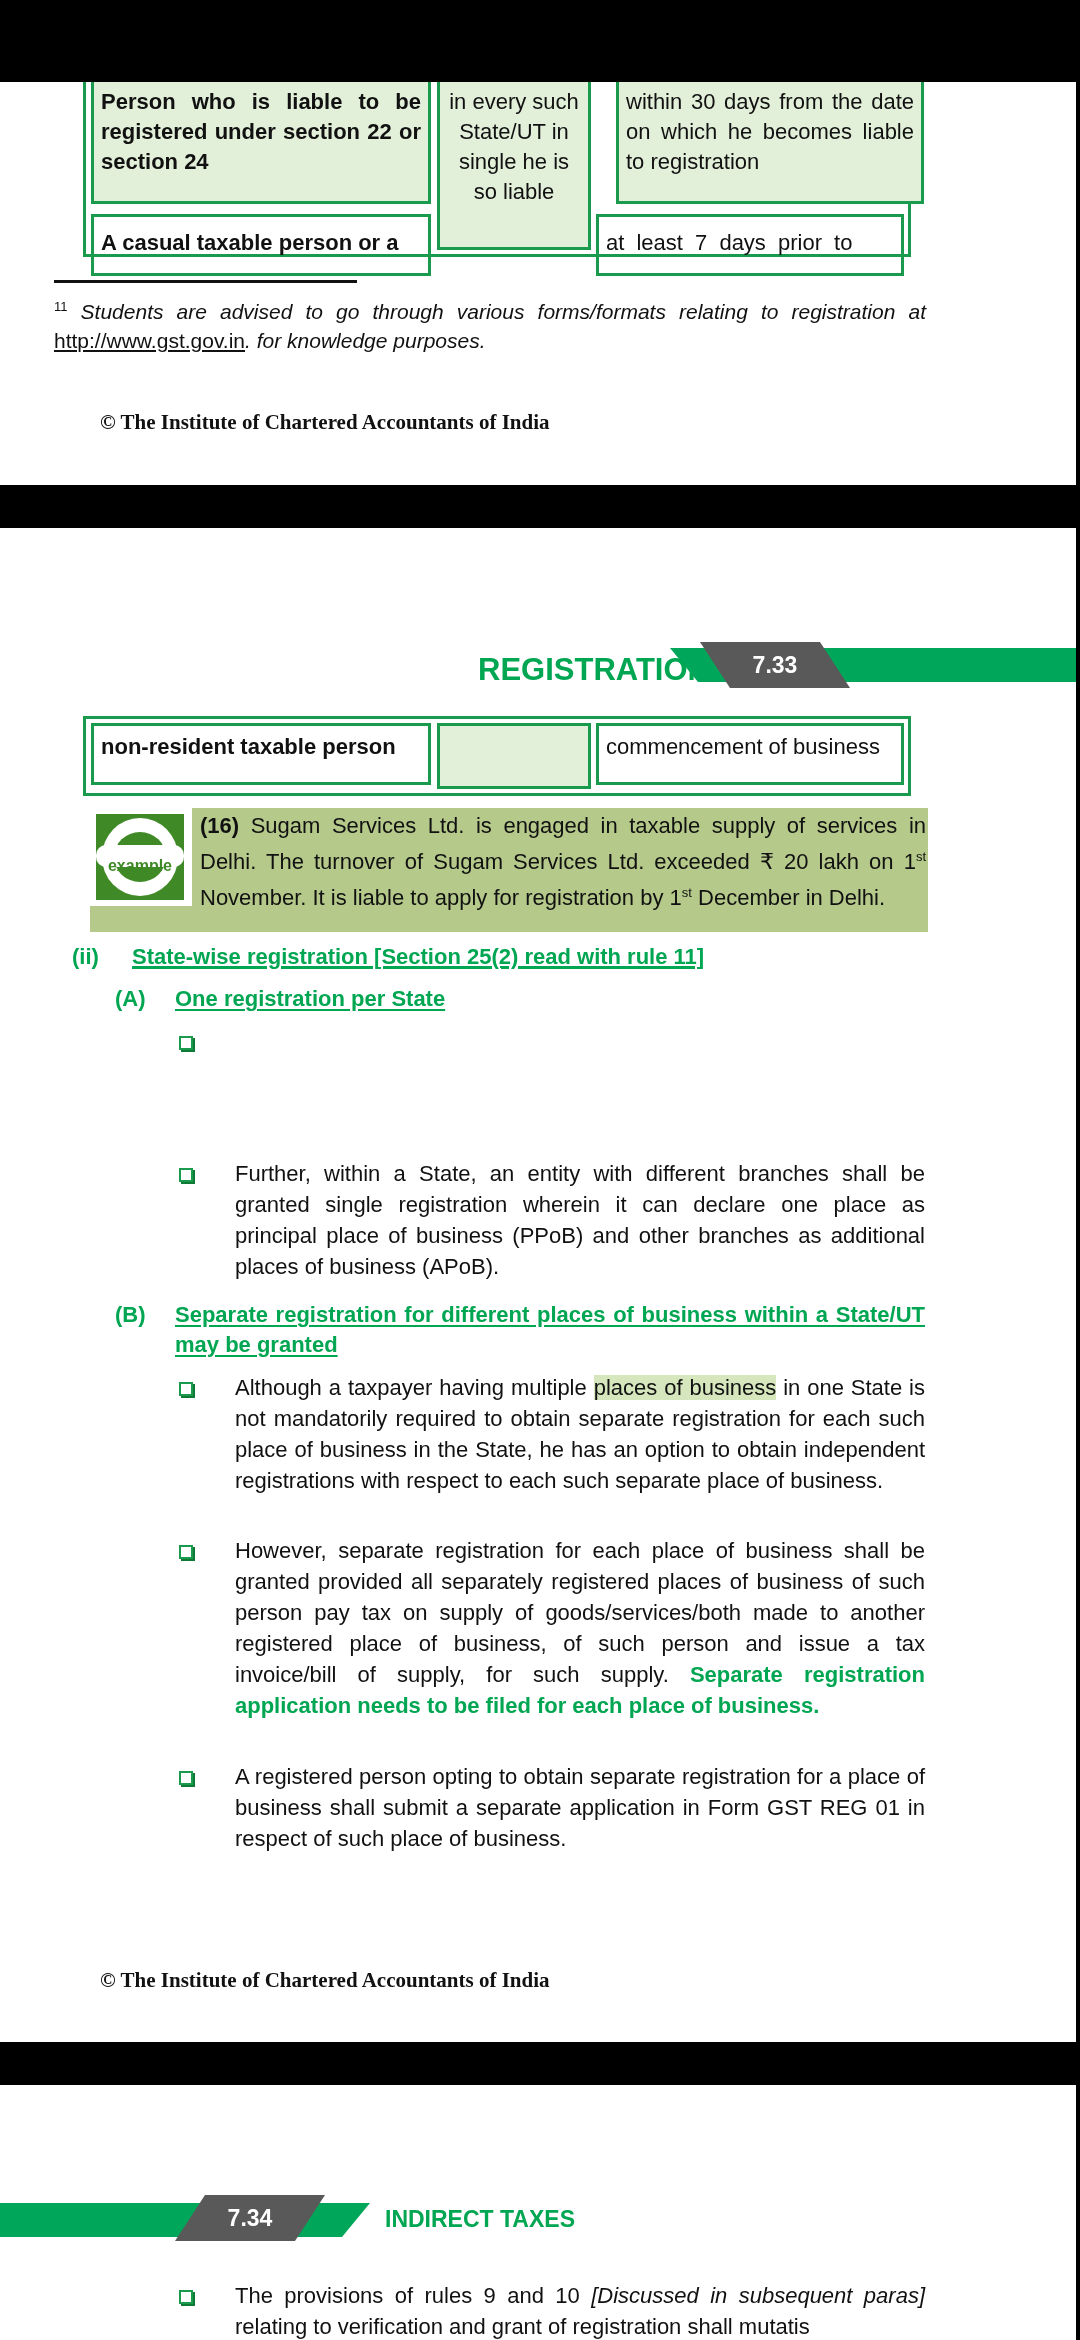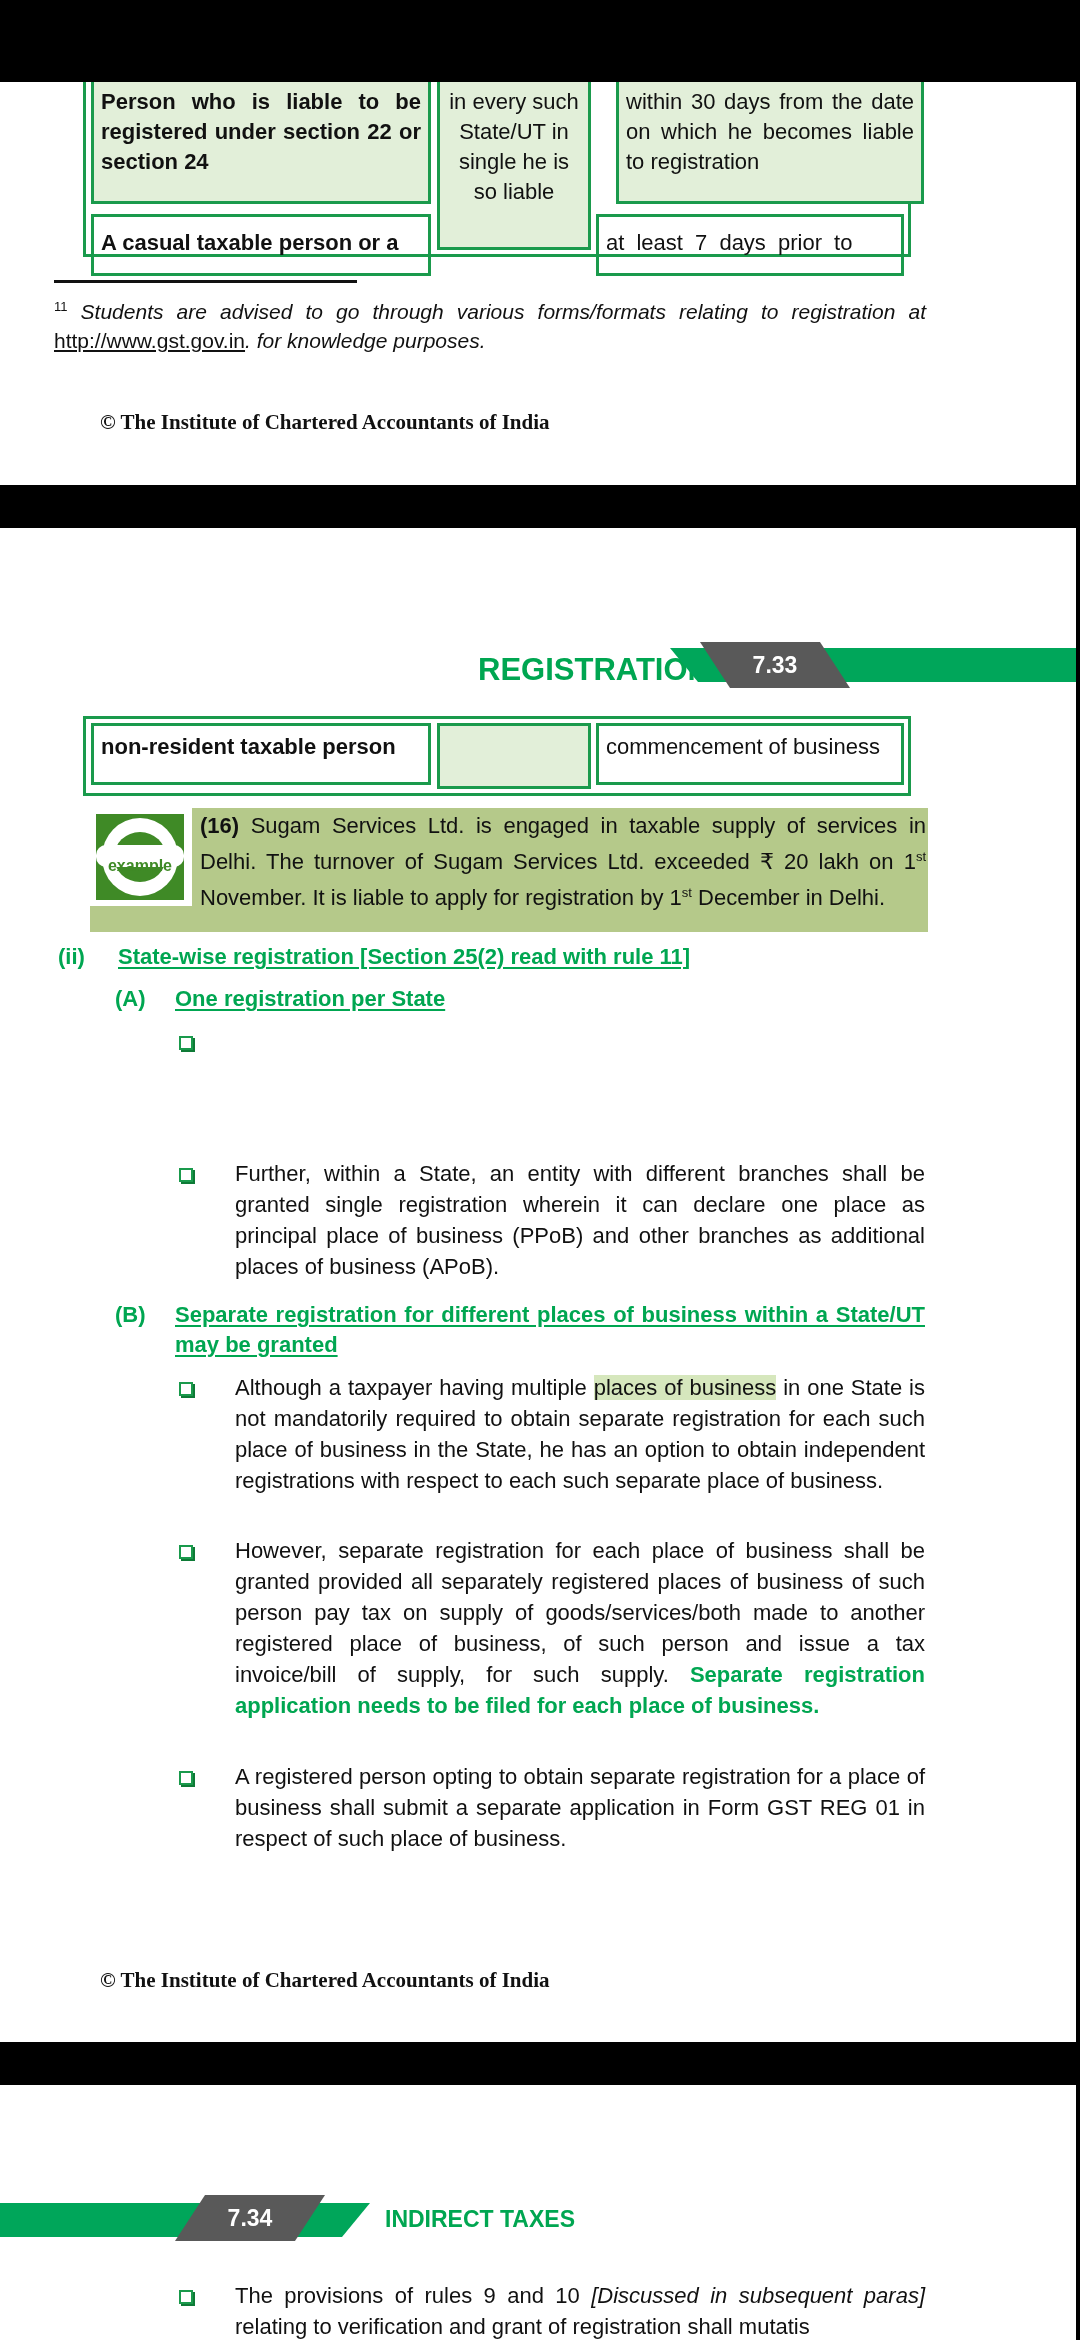--- a/index.html
+++ b/index.html
@@ -59,21 +59,21 @@
       <div style="position:absolute;left:18px;top:18px;width:52px;height:50px;border-radius:50%;background:#3f8a26;"></div>
       <div style="position:absolute;left:0;top:31px;width:88px;height:22px;background:#fff;border-radius:10px;"></div>
       <div style="position:absolute;left:0;top:31px;width:88px;text-align:center;font-size:16px;line-height:22px;font-weight:bold;color:#3f8a26;margin-top:10px;">example</div>
     </div>
   </div>
   <div class="abs" style="left:90px;top:282px;width:836px;font-size:22px;line-height:31px;text-align:justify;">
     <span style="float:left;width:110px;height:96px;"></span>
     <b>(16)</b><span> Sugam Services Ltd. is engaged in taxable supply of services in Delhi.  The turnover of Sugam Services Ltd. exceeded ₹ 20 lakh on 1</span><sup style="font-size:13px;">st</sup><span> November. It is liable to apply for registration by 1</span><sup style="font-size:13px;">st</sup><span> December in Delhi.</span>
   </div>
 
-  <div class="abs head" style="left:58px;top:416px;">
+  <div class="abs head" style="left:72px;top:416px;text-decoration:underline;">
     <span style="display:inline-block;width:60px;">(ii)</span><u>State-wise registration [Section 25(2) read with rule 11]</u>
   </div>
   <div class="abs head" style="left:115px;top:458px;">
     <span style="display:inline-block;width:60px;">(A)</span><u>One registration per State</u>
   </div>
 
   <div class="bullet" style="left:179px;top:508px;"></div>
   <div class="bullet" style="left:179px;top:640px;"></div>
   <div class="para" style="top:630px;">Further, within a State, an entity with different branches shall be granted single registration wherein it can declare one place as principal place of business (PPoB) and other branches as additional places of business (APoB).</div>
 

